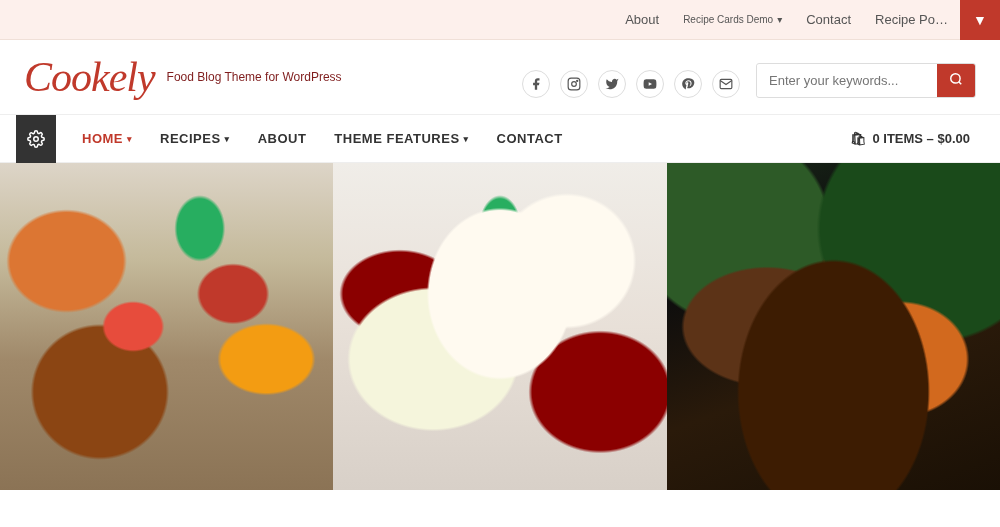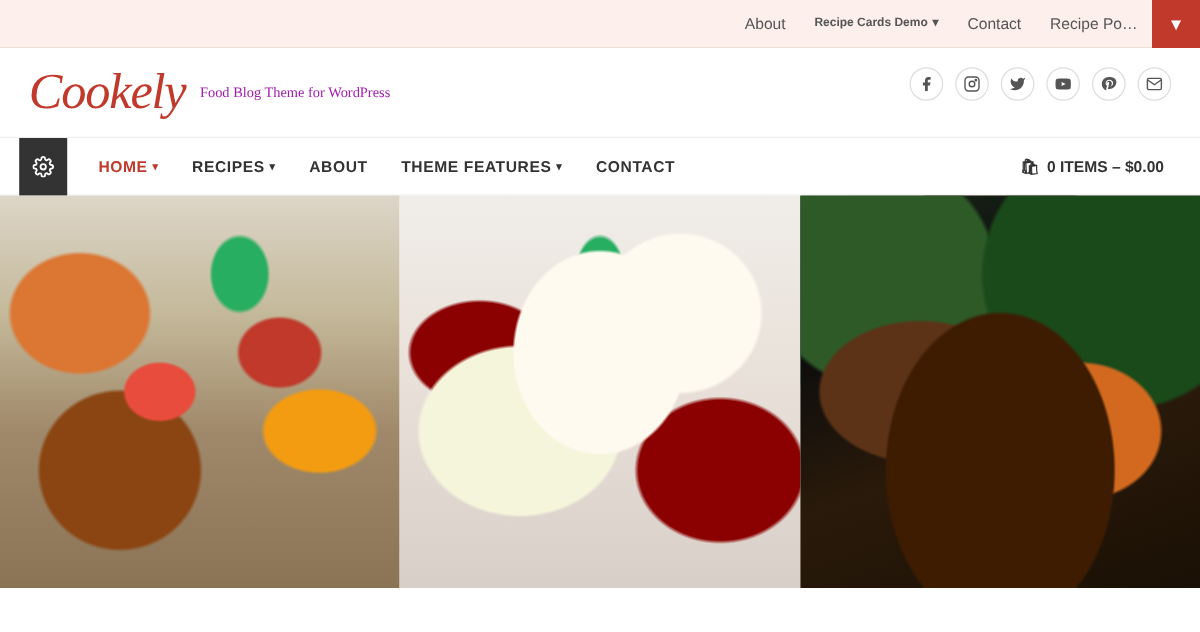--- a/index.html
+++ b/index.html
@@ -29,61 +29,59 @@
     }
     .top-bar-dropdown {
       display: flex;
       align-items: center;
       gap: 4px;
       cursor: pointer;
       color: #555;
       font-size: 13px;
       padding: 0 12px;
       line-height: 40px;
-      font-weight: bold;
     }
     .top-bar-dropdown span { font-size: 10px; }
     .top-corner-btn {
       background: #c0392b;
       color: white;
       width: 40px;
       height: 40px;
       display: flex;
       align-items: center;
       justify-content: center;
       font-size: 14px;
       cursor: pointer;
     }
 
     
     .header {
       display: flex;
-      align-items: flex-start;
+      align-items: flex-end;
       padding: 16px 24px;
       border-bottom: 1px solid #eee;
     }
     .logo-area {
       display: flex;
       align-items: center;
       gap: 12px;
       flex: 0 0 auto;
     }
     .logo-text {
       font-family: Georgia, serif;
       font-size: 42px;
       color: #c0392b;
       font-style: italic;
       letter-spacing: -1px;
       line-height: 1;
     }
     .logo-tagline {
-      color: #a21caf;
+      color: #7f1d1d;
       font-size: 12px;
       white-space: nowrap;
-      font-family: Liberation Serif, serif;
     }
     .header-spacer { flex: 1; }
     .social-icons {
       display: flex;
       align-items: center;
       gap: 10px;
     }
     .social-icon {
       width: 28px;
       height: 28px;
@@ -274,20 +272,29 @@
           <path d="M12 2C6.48 2 2 6.48 2 12c0 4.24 2.65 7.86 6.39 9.29-.09-.78-.17-1.98.04-2.83.18-.77 1.22-5.17 1.22-5.17s-.31-.62-.31-1.55c0-1.45.84-2.54 1.89-2.54.89 0 1.32.67 1.32 1.47 0 .9-.57 2.24-.87 3.49-.25 1.04.52 1.89 1.54 1.89 1.85 0 3.08-2.38 3.08-5.2 0-2.15-1.45-3.65-3.52-3.65-2.39 0-3.8 1.79-3.8 3.65 0 .72.28 1.49.63 1.91.07.08.08.15.06.24-.06.26-.2.82-.23.93-.04.15-.12.18-.28.11-1.04-.49-1.69-2.01-1.69-3.23 0-2.63 1.91-5.04 5.5-5.04 2.89 0 5.14 2.06 5.14 4.81 0 2.87-1.81 5.18-4.31 5.18-.84 0-1.64-.44-1.91-.95l-.52 1.95c-.19.72-.69 1.62-1.03 2.17.78.24 1.6.37 2.46.37 5.52 0 10-4.48 10-10S17.52 2 12 2z"></path>
         </svg>
     </div>
     <div class="social-icon">
       <svg width="14" height="14" viewBox="0 0 24 24" fill="none" stroke="#555" stroke-width="2">
           <path d="M4 4h16c1.1 0 2 .9 2 2v12c0 1.1-.9 2-2 2H4c-1.1 0-2-.9-2-2V6c0-1.1.9-2 2-2z"></path>
           <polyline points="22,6 12,13 2,6"></polyline>
         </svg>
     </div>
   </div>
+  <div class="search-box">
+    <input class="search-input" type="text" placeholder="Enter your keywords..." style="">
+    <button class="search-btn">
+      <svg width="14" height="14" viewBox="0 0 24 24" fill="none" stroke="white" stroke-width="2.5">
+          <circle cx="11" cy="11" r="8"></circle>
+          <line x1="21" y1="21" x2="16.65" y2="16.65"></line>
+        </svg>
+    </button>
+  </div>
 </div>
 
 <div class="nav-bar">
   <div class="nav-settings">
     <svg width="18" height="18" viewBox="0 0 24 24" fill="none" stroke="white" stroke-width="2">
         <circle cx="12" cy="12" r="3"></circle>
         <path d="M19.4 15a1.65 1.65 0 0 0 .33 1.82l.06.06a2 2 0 0 1-2.83 2.83l-.06-.06a1.65 1.65 0 0 0-1.82-.33 1.65 1.65 0 0 0-1 1.51V21a2 2 0 0 1-4 0v-.09A1.65 1.65 0 0 0 9 19.4a1.65 1.65 0 0 0-1.82.33l-.06.06a2 2 0 0 1-2.83-2.83l.06-.06A1.65 1.65 0 0 0 4.68 15a1.65 1.65 0 0 0-1.51-1H3a2 2 0 0 1 0-4h.09A1.65 1.65 0 0 0 4.6 9a1.65 1.65 0 0 0-.33-1.82l-.06-.06a2 2 0 0 1 2.83-2.83l.06.06A1.65 1.65 0 0 0 9 4.68a1.65 1.65 0 0 0 1-1.51V3a2 2 0 0 1 4 0v.09a1.65 1.65 0 0 0 1 1.51 1.65 1.65 0 0 0 1.82-.33l.06-.06a2 2 0 0 1 2.83 2.83l-.06.06A1.65 1.65 0 0 0 19.4 9a1.65 1.65 0 0 0 1.51 1H21a2 2 0 0 1 0 4h-.09a1.65 1.65 0 0 0-1.51 1z"></path>
       </svg>
   </div>
   <div class="nav-links">

